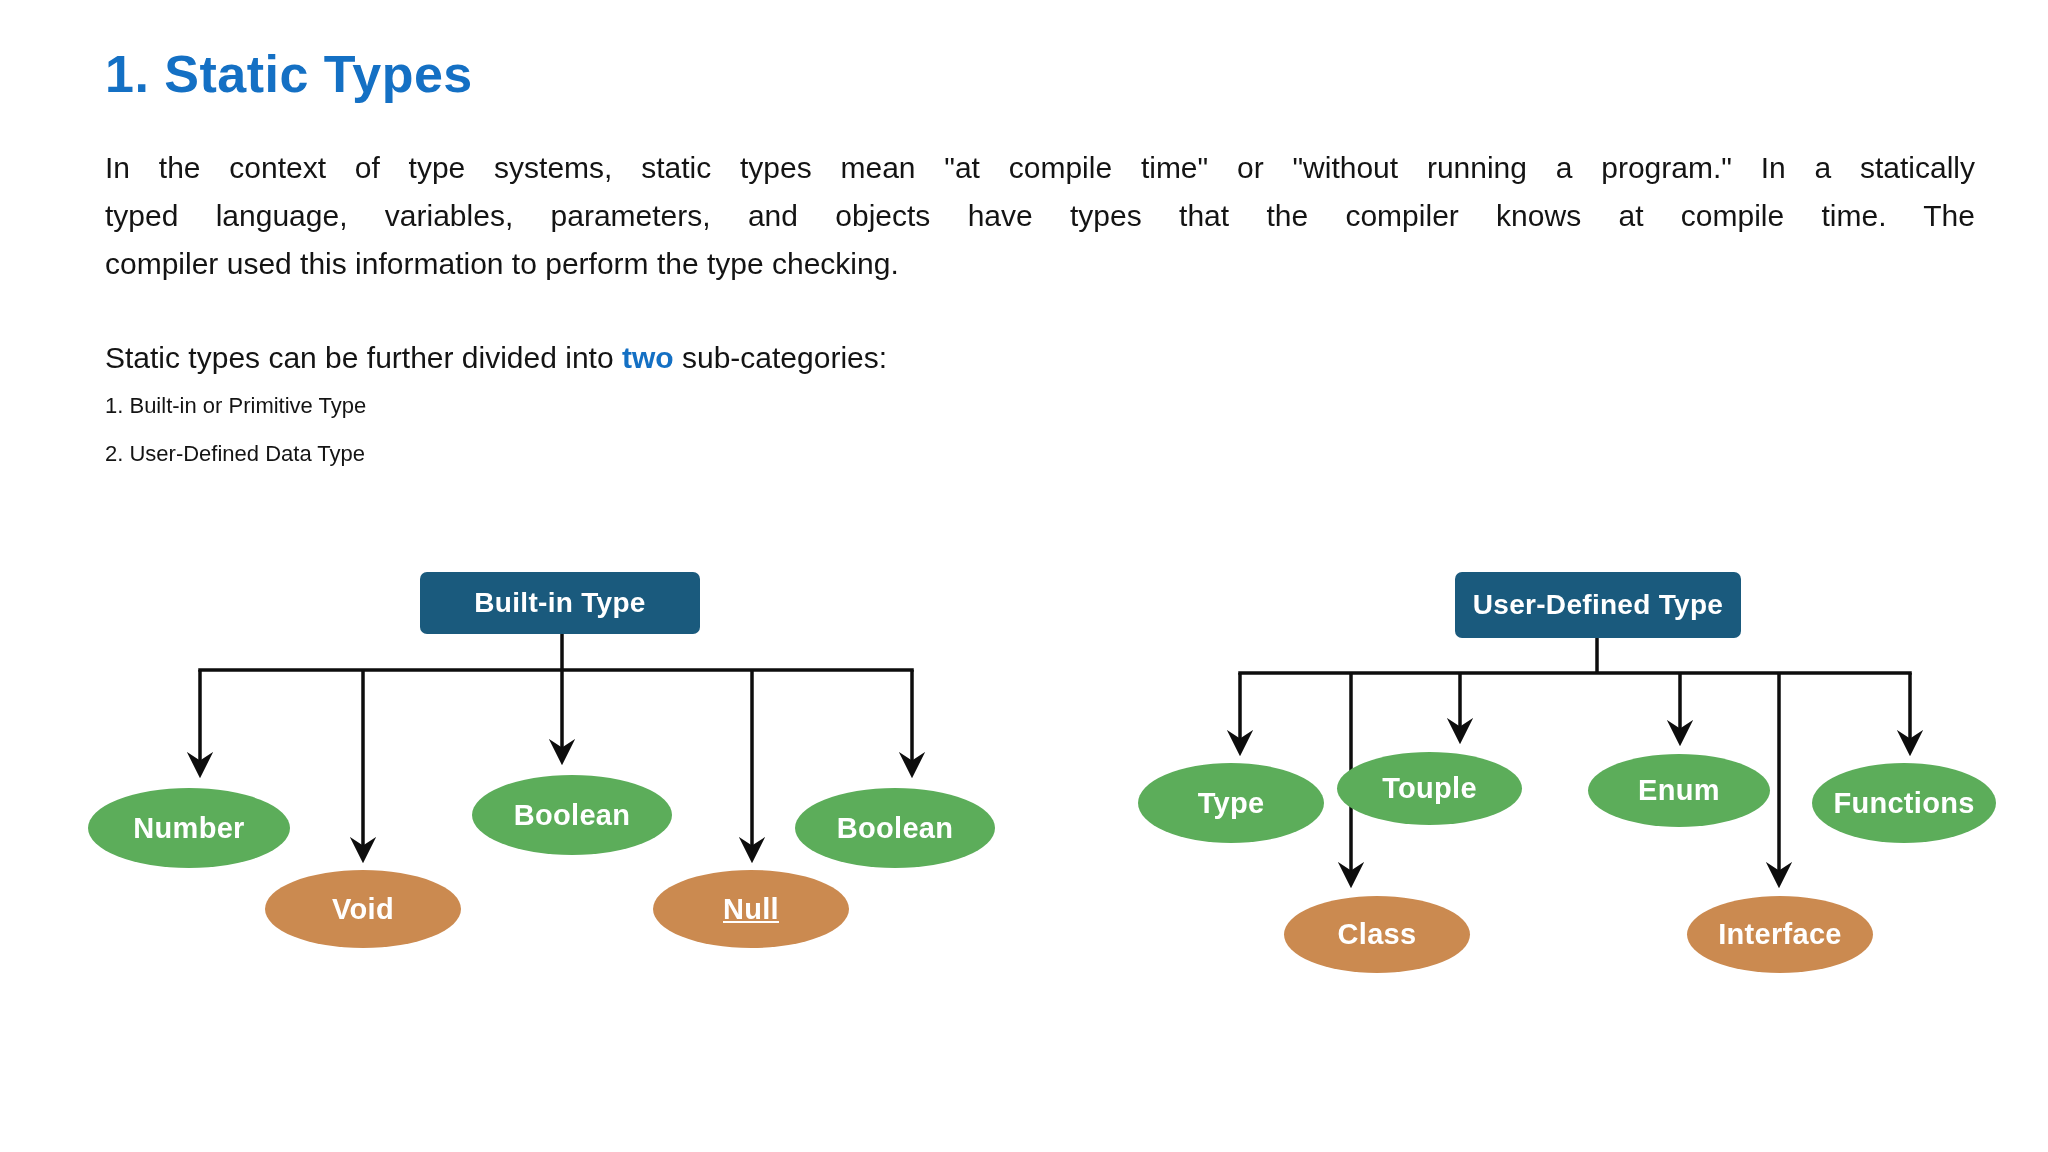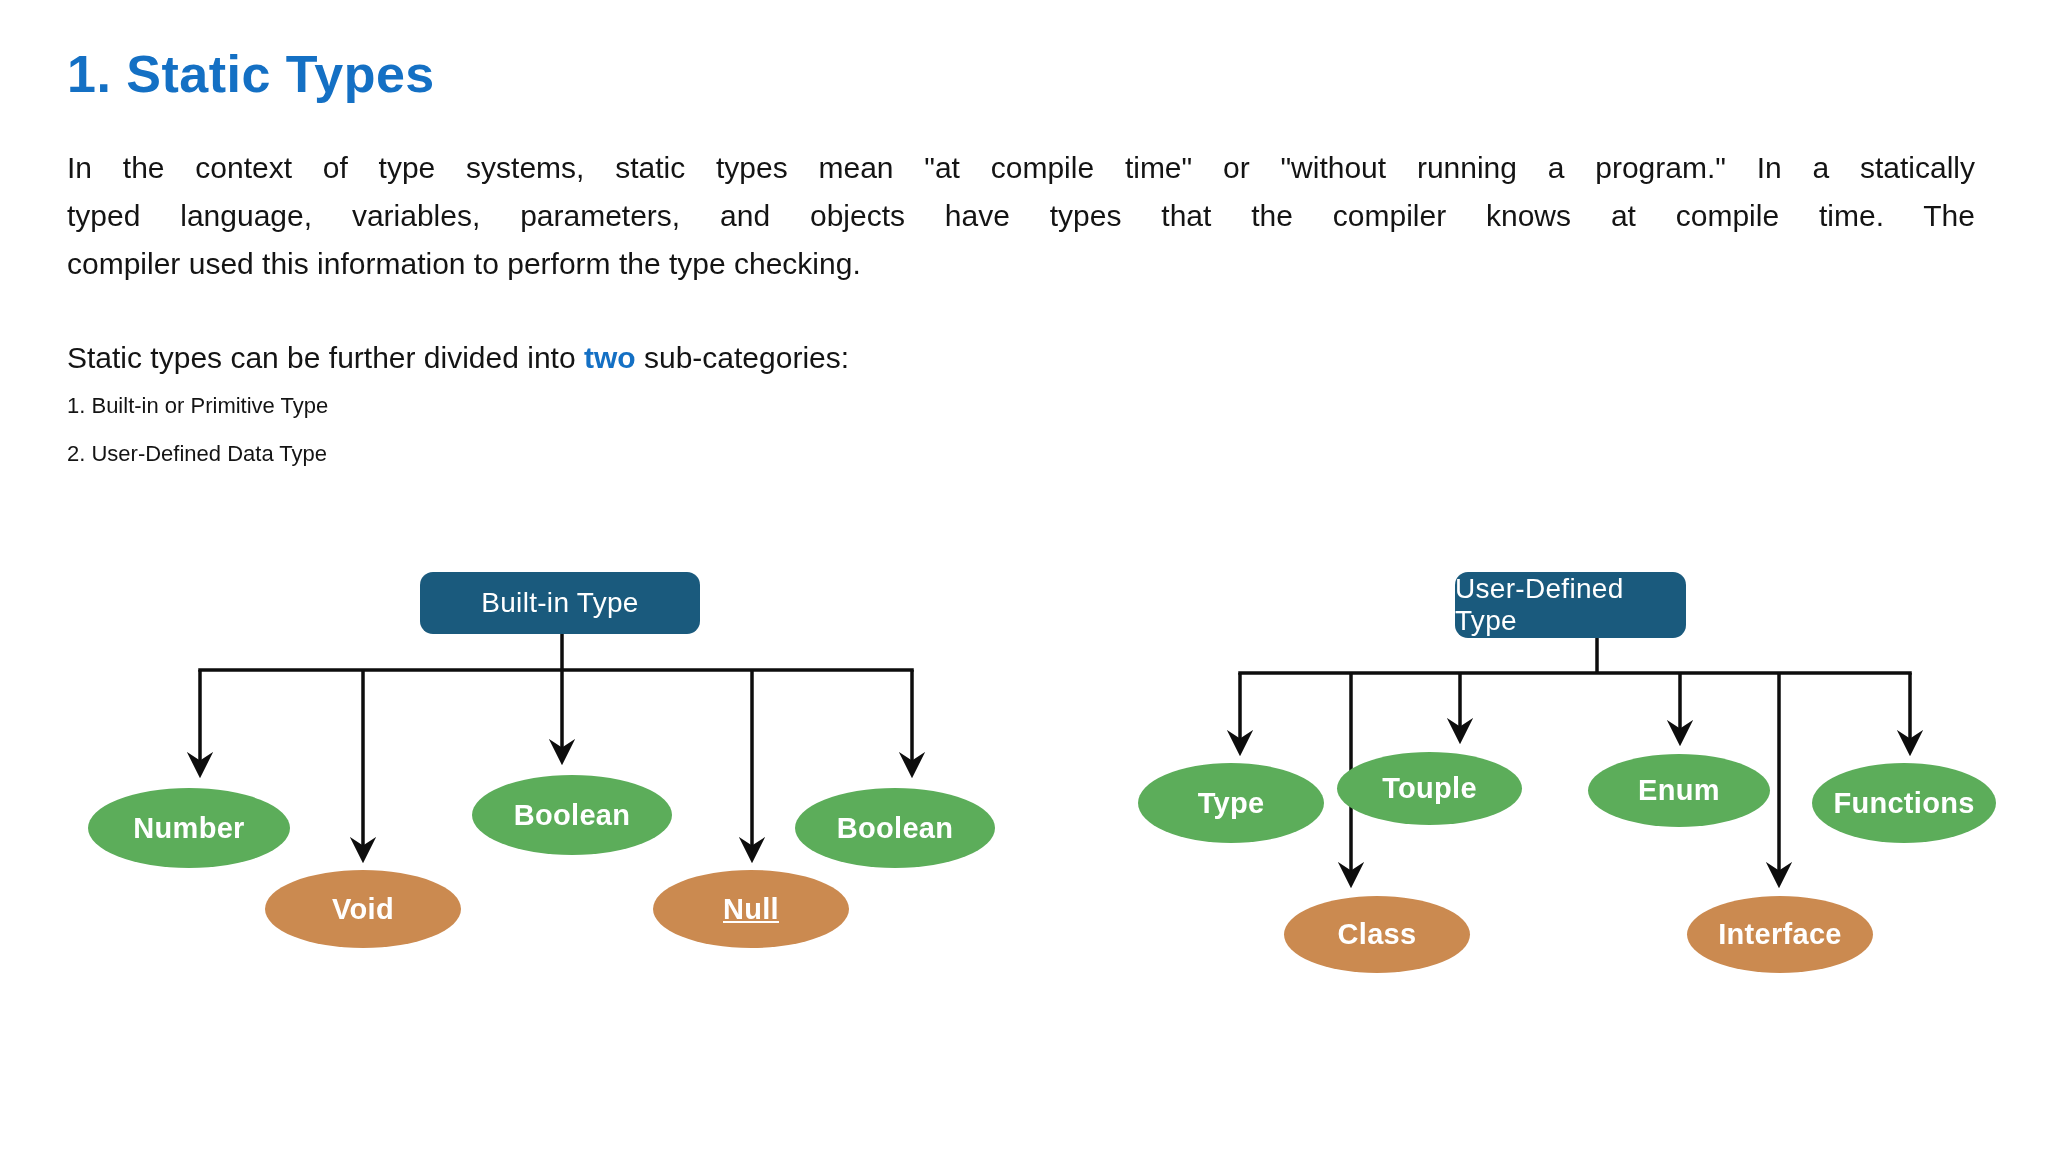--- a/index.html
+++ b/index.html
@@ -1,42 +1,42 @@
 <!DOCTYPE html>
 <html style="--title-blue: #1470C4; --highlight-blue: #1470C4; --header-box: #1A5A7D; --green-node: #5CAD5A; --orange-node: #CB8A50; --line-black: #0d0d0d;"><head>
 <meta charset="utf-8">
 <style>
   html,body{margin:0;padding:0;background:#e9e9e9;}
   #screen{
     position:relative;width:2048px;height:1152px;background:#ffffff;
     overflow:hidden;font-family:"Liberation Sans",sans-serif;color:#141414;
   }
-  .content{padding:48px 73px 0 67px;}
+  .content{padding:48px 73px 0 105px;}
   .page-title{
     font-size:52px;font-weight:bold;line-height:1.0;margin:0 0 44px 0;
     color:var(--title-blue,#1470C4);letter-spacing:0.5px;
   }
   .para{font-size:30px;line-height:48px;}
   .para-line{text-align:justify;}
   .para-line.stretch{text-align-last:justify;}
   .subcats{font-size:30px;line-height:48px;margin-top:46px;}
   .subcats .hl{font-weight:bold;color:var(--highlight-blue,#1470C4);}
   .list-item{font-size:22px;line-height:48px;}
   
   .diagram{position:absolute;left:0;top:555px;width:2048px;height:470px;}
   .connectors{position:absolute;left:0;top:0;width:2048px;height:470px;}
   .connectors line{stroke:var(--line-black,#0d0d0d);stroke-width:3.5;}
   .arrowhead{fill:var(--line-black,#0d0d0d);}
   .rootbox{
     position:absolute;display:flex;align-items:center;justify-content:center;
-    background:var(--header-box,#1A5A7D);color:#fff;font-weight:normal;
-    font-size:28px;border-radius:13px;letter-spacing:0.3px;
+    background:var(--header-box,#1A5A7D);color:#fff;font-weight:bold;
+    font-size:28px;border-radius:7px;letter-spacing:0.3px;
   }
   .rb-left{left:420px;top:17px;width:280px;height:62px;}
-  .rb-right{left:1455px;top:17px;width:231px;height:66px;}
+  .rb-right{left:1455px;top:17px;width:286px;height:66px;}
   .node{
     position:absolute;display:flex;align-items:center;justify-content:center;
     border-radius:50%;color:#ffffff;font-weight:bold;font-size:29px;
     letter-spacing:0.3px;
   }
   .node[data-color="green"]{background:var(--green-node,#5CAD5A);}
   .node[data-color="orange"]{background:var(--orange-node,#CB8A50);}
   
   .n-number   {left:88px;  top:233px; width:202px; height:80px;}
   .n-void     {left:265px; top:315px; width:196px; height:78px;}

